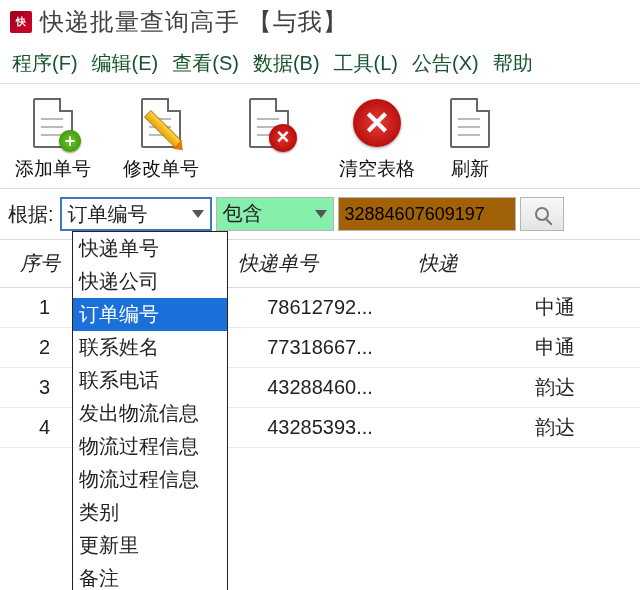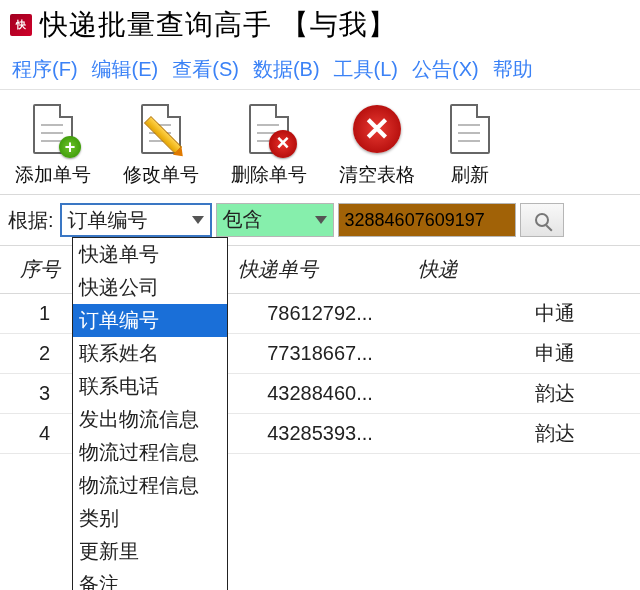--- a/index.html
+++ b/index.html
@@ -22,32 +22,32 @@
     background: #fff;
   }
   .titlebar .app-icon {
     width: 22px; height: 22px;
     background: linear-gradient(135deg,#a00020,#d0002a);
     display: flex; align-items: center; justify-content: center;
     color: #fff; font-size: 10px; font-weight: bold;
     border-radius: 2px;
   }
   .titlebar .title-text {
-    font-size: 28px;
-    color: #000000;
+    font-size: 24px;
+    color: #404040;
     letter-spacing: 1px;
   }
 
   
   .menubar {
     display: flex;
     gap: 14px;
     padding: 8px 12px 6px 12px;
     font-size: 20px;
-    color: #3b82f6;
+    color: #14532d;
     border-bottom: 1px solid #e2e2e2;
   }
   .menubar .mitem { cursor: default; white-space: nowrap; }
 
   
   .toolbar {
     display: flex;
     gap: 18px;
     padding: 10px 8px 6px 8px;
     border-bottom: 1px solid #d9d9d9;
@@ -263,21 +263,20 @@
     </div>
     <span>修改单号</span>
   </div>
   <div class="tbtn">
     <div class="ico">
       <div class="doc-shape">
           <div class="doc-lines"></div>
           <div class="del-badge">×</div>
         </div>
     </div>
-    <span>删除单号</span>
   </div>
   <div class="tbtn">
     <div class="ico">
       <div class="big-x">✕</div>
     </div>
     <span>清空表格</span>
   </div>
   <div class="tbtn" style="min-width:60px">
     <div class="ico">
       <div class="doc-shape">

